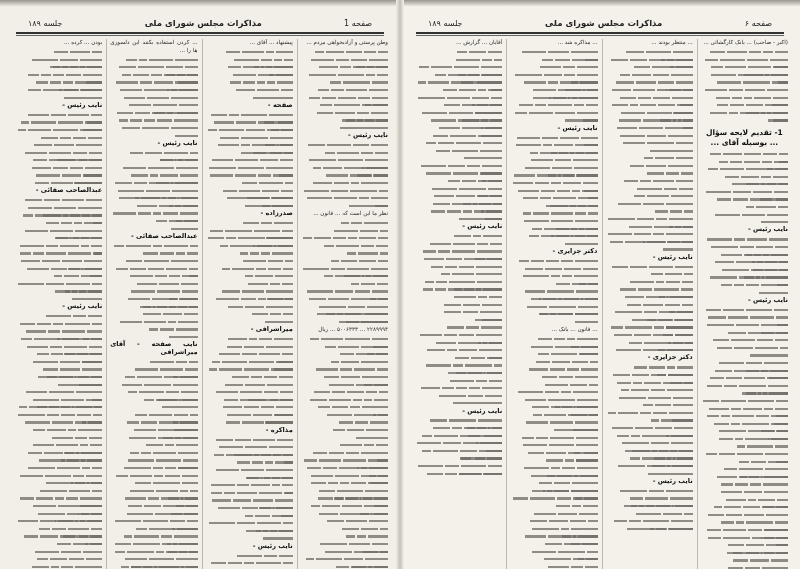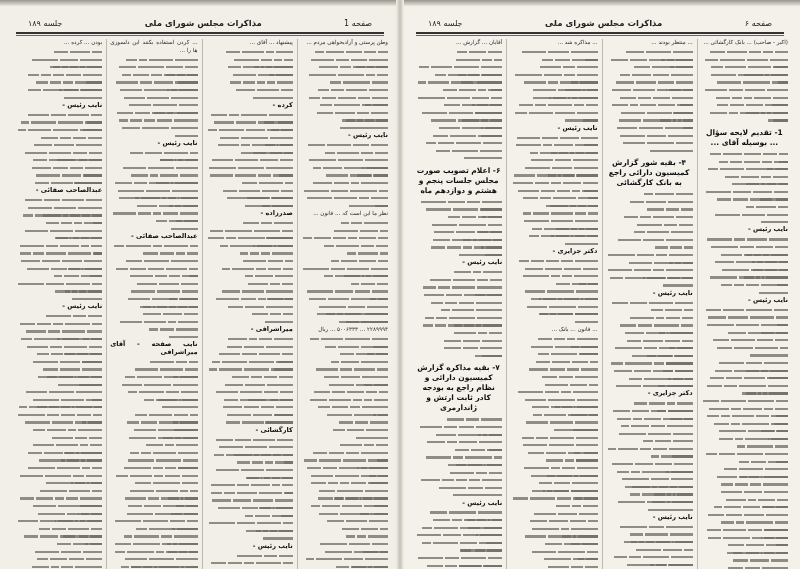--- a/index.html
+++ b/index.html
@@ -110,21 +110,21 @@
         </div>
         <div class="col">
           <div class="para">پیشنهاد ... آقای ...</div>
           <span class="line"><span class="bar" style="width:17px;margin-left:2px"></span><span class="bar" style="width:8px;margin-left:2px"></span><span class="bar" style="width:22px;margin-left:2px"></span><span class="bar" style="width:14px;margin-left:2px"></span></span>
           <span class="line"><span class="bar" style="width:9px;margin-left:2px"></span><span class="bar" style="width:8px;margin-left:2px"></span><span class="bar" style="width:11px;margin-left:2px"></span><span class="bar" style="width:25px;margin-left:2px"></span><span class="bar" style="width:27px;margin-left:2px"></span><span class="bar" style="width:10px;margin-left:2px"></span></span>
           <span class="line"><span class="bar" style="width:19px;margin-left:2px"></span><span class="bar" style="width:11px;margin-left:2px"></span><span class="bar" style="width:16px;margin-left:2px"></span><span class="bar" style="width:13px;margin-left:2px"></span><span class="bar" style="width:24px;margin-left:2px"></span></span>
           <span class="line"><span class="bar" style="width:17px;margin-left:2px"></span><span class="bar" style="width:16px;margin-left:2px"></span><span class="bar" style="width:23px;margin-left:2px"></span></span>
           <span class="line"><span class="bar" style="width:16px;margin-left:2px"></span><span class="bar" style="width:8px;margin-left:2px"></span><span class="bar" style="width:8px;margin-left:2px"></span><span class="bar" style="width:12px;margin-left:2px"></span><span class="bar" style="width:11px;margin-left:2px"></span></span>
           <span class="line"><span class="bar" style="width:12px;margin-left:2px"></span><span class="bar" style="width:22px;margin-left:2px"></span><span class="bar" style="width:19px;margin-left:2px"></span></span>
           <span class="line"><span class="bar" style="width:40px"></span></span>
-          <div class="para"><span class="speaker">کرده -</span></div>
+          <div class="para"><span class="speaker">صفحه -</span></div>
           <span class="line"><span class="bar" style="width:24px;margin-left:2px"></span><span class="bar" style="width:26px;margin-left:2px"></span><span class="bar" style="width:10px;margin-left:2px"></span><span class="bar" style="width:16px;margin-left:2px"></span><span class="bar" style="width:15px;margin-left:2px"></span><span class="bar" style="width:12px;margin-left:2px"></span></span>
           <span class="line"><span class="bar" style="width:17px;margin-left:2px"></span><span class="bar" style="width:16px;margin-left:2px"></span><span class="bar" style="width:20px;margin-left:2px"></span><span class="bar" style="width:20px;margin-left:2px"></span><span class="bar" style="width:12px;margin-left:2px"></span><span class="bar" style="width:8px;margin-left:2px"></span></span>
           <span class="line"><span class="bar" style="width:26px;margin-left:2px"></span><span class="bar" style="width:19px;margin-left:2px"></span><span class="bar" style="width:25px;margin-left:2px"></span><span class="bar" style="width:9px;margin-left:2px"></span></span>
           <span class="line"><span class="bar" style="width:23px;margin-left:2px"></span><span class="bar" style="width:27px;margin-left:2px"></span><span class="bar" style="width:19px;margin-left:2px"></span><span class="bar" style="width:16px;margin-left:2px"></span><span class="bar" style="width:10px;margin-left:2px"></span></span>
           <span class="line"><span class="bar" style="width:13px;margin-left:2px"></span><span class="bar" style="width:26px;margin-left:2px"></span><span class="bar" style="width:9px;margin-left:2px"></span><span class="bar" style="width:21px;margin-left:2px"></span><span class="bar" style="width:23px;margin-left:2px"></span><span class="bar" style="width:15px;margin-left:2px"></span></span>
           <span class="line"><span class="bar" style="width:9px;margin-left:2px"></span><span class="bar" style="width:14px;margin-left:2px"></span><span class="bar" style="width:25px;margin-left:2px"></span></span>
           <span class="line"><span class="bar" style="width:13px;margin-left:2px"></span><span class="bar" style="width:18px;margin-left:2px"></span><span class="bar" style="width:23px;margin-left:2px"></span><span class="bar" style="width:21px;margin-left:2px"></span></span>
           <span class="line"><span class="bar" style="width:27px;margin-left:2px"></span><span class="bar" style="width:26px;margin-left:2px"></span><span class="bar" style="width:27px;margin-left:2px"></span><span class="bar" style="width:14px;margin-left:2px"></span></span>
           <span class="line"><span class="bar" style="width:20px;margin-left:2px"></span><span class="bar" style="width:13px;margin-left:2px"></span><span class="bar" style="width:21px;margin-left:2px"></span><span class="bar" style="width:23px;margin-left:2px"></span></span>
           <span class="line"><span class="bar" style="width:8px;margin-left:2px"></span><span class="bar" style="width:24px;margin-left:2px"></span><span class="bar" style="width:15px;margin-left:2px"></span></span>
@@ -152,21 +152,21 @@
           <span class="line"><span class="bar" style="width:11px;margin-left:2px"></span><span class="bar" style="width:21px;margin-left:2px"></span><span class="bar" style="width:15px;margin-left:2px"></span><span class="bar" style="width:21px;margin-left:2px"></span><span class="bar" style="width:15px;margin-left:2px"></span></span>
           <span class="line"><span class="bar" style="width:17px;margin-left:2px"></span><span class="bar" style="width:25px;margin-left:2px"></span><span class="bar" style="width:25px;margin-left:2px"></span><span class="bar" style="width:8px;margin-left:2px"></span><span class="bar" style="width:19px;margin-left:2px"></span></span>
           <span class="line"><span class="bar" style="width:22px;margin-left:2px"></span><span class="bar" style="width:25px;margin-left:2px"></span><span class="bar" style="width:23px;margin-left:2px"></span><span class="bar" style="width:8px;margin-left:2px"></span></span>
           <span class="line"><span class="bar" style="width:14px;margin-left:2px"></span><span class="bar" style="width:13px;margin-left:2px"></span><span class="bar" style="width:11px;margin-left:2px"></span><span class="bar" style="width:17px;margin-left:2px"></span></span>
           <span class="line"><span class="bar" style="width:26px;margin-left:2px"></span><span class="bar" style="width:20px;margin-left:2px"></span><span class="bar" style="width:18px;margin-left:2px"></span></span>
           <span class="line"><span class="bar" style="width:13px;margin-left:2px"></span><span class="bar" style="width:14px;margin-left:2px"></span><span class="bar" style="width:22px;margin-left:2px"></span><span class="bar" style="width:22px;margin-left:2px"></span><span class="bar" style="width:23px;margin-left:2px"></span><span class="bar" style="width:20px;margin-left:2px"></span></span>
           <span class="line"><span class="bar" style="width:13px;margin-left:2px"></span><span class="bar" style="width:10px;margin-left:2px"></span><span class="bar" style="width:26px;margin-left:2px"></span><span class="bar" style="width:14px;margin-left:2px"></span></span>
           <span class="line"><span class="bar" style="width:17px;margin-left:2px"></span><span class="bar" style="width:13px;margin-left:2px"></span><span class="bar" style="width:15px;margin-left:2px"></span><span class="bar" style="width:19px;margin-left:2px"></span><span class="bar" style="width:18px;margin-left:2px"></span></span>
           <span class="line"><span class="bar" style="width:19px;margin-left:2px"></span><span class="bar" style="width:19px;margin-left:2px"></span><span class="bar" style="width:24px;margin-left:2px"></span><span class="bar" style="width:27px;margin-left:2px"></span><span class="bar" style="width:22px;margin-left:2px"></span><span class="bar" style="width:14px;margin-left:2px"></span></span>
           <span class="line"><span class="bar" style="width:28px"></span></span>
-          <div class="para"><span class="speaker">کارگشائی -</span></div>
+          <div class="para"><span class="speaker">مذاکره -</span></div>
           <span class="line"><span class="bar" style="width:16px;margin-left:2px"></span><span class="bar" style="width:22px;margin-left:2px"></span><span class="bar" style="width:16px;margin-left:2px"></span><span class="bar" style="width:17px;margin-left:2px"></span></span>
           <span class="line"><span class="bar" style="width:24px;margin-left:2px"></span><span class="bar" style="width:22px;margin-left:2px"></span><span class="bar" style="width:24px;margin-left:2px"></span><span class="bar" style="width:10px;margin-left:2px"></span><span class="bar" style="width:20px;margin-left:2px"></span><span class="bar" style="width:25px;margin-left:2px"></span></span>
           <span class="line"><span class="bar" style="width:20px;margin-left:2px"></span><span class="bar" style="width:17px;margin-left:2px"></span><span class="bar" style="width:26px;margin-left:2px"></span><span class="bar" style="width:10px;margin-left:2px"></span><span class="bar" style="width:9px;margin-left:2px"></span></span>
           <span class="line"><span class="bar" style="width:18px;margin-left:2px"></span><span class="bar" style="width:8px;margin-left:2px"></span><span class="bar" style="width:11px;margin-left:2px"></span><span class="bar" style="width:13px;margin-left:2px"></span></span>
           <span class="line"><span class="bar" style="width:27px;margin-left:2px"></span><span class="bar" style="width:23px;margin-left:2px"></span><span class="bar" style="width:23px;margin-left:2px"></span><span class="bar" style="width:11px;margin-left:2px"></span><span class="bar" style="width:16px;margin-left:2px"></span><span class="bar" style="width:15px;margin-left:2px"></span></span>
           <span class="line"><span class="bar" style="width:21px;margin-left:2px"></span><span class="bar" style="width:9px;margin-left:2px"></span><span class="bar" style="width:13px;margin-left:2px"></span></span>
           <span class="line"><span class="bar" style="width:11px;margin-left:2px"></span><span class="bar" style="width:8px;margin-left:2px"></span><span class="bar" style="width:19px;margin-left:2px"></span><span class="bar" style="width:12px;margin-left:2px"></span><span class="bar" style="width:24px;margin-left:2px"></span><span class="bar" style="width:8px;margin-left:2px"></span></span>
           <span class="line"><span class="bar" style="width:9px;margin-left:2px"></span><span class="bar" style="width:23px;margin-left:2px"></span><span class="bar" style="width:20px;margin-left:2px"></span><span class="bar" style="width:11px;margin-left:2px"></span><span class="bar" style="width:11px;margin-left:2px"></span></span>
           <span class="line"><span class="bar" style="width:18px;margin-left:2px"></span><span class="bar" style="width:20px;margin-left:2px"></span><span class="bar" style="width:18px;margin-left:2px"></span><span class="bar" style="width:19px;margin-left:2px"></span><span class="bar" style="width:20px;margin-left:2px"></span><span class="bar" style="width:12px;margin-left:2px"></span></span>
           <span class="line"><span class="bar" style="width:17px;margin-left:2px"></span><span class="bar" style="width:14px;margin-left:2px"></span><span class="bar" style="width:16px;margin-left:2px"></span><span class="bar" style="width:22px;margin-left:2px"></span><span class="bar" style="width:12px;margin-left:2px"></span></span>
@@ -409,21 +409,20 @@
           <span class="line"><span class="bar" style="width:17px;margin-left:2px"></span><span class="bar" style="width:16px;margin-left:2px"></span><span class="bar" style="width:20px;margin-left:2px"></span><span class="bar" style="width:18px;margin-left:2px"></span><span class="bar" style="width:27px;margin-left:2px"></span></span>
           <span class="line"><span class="bar" style="width:10px;margin-left:2px"></span><span class="bar" style="width:12px;margin-left:2px"></span><span class="bar" style="width:10px;margin-left:2px"></span><span class="bar" style="width:22px;margin-left:2px"></span><span class="bar" style="width:19px;margin-left:2px"></span></span>
           <span class="line"><span class="bar" style="width:21px;margin-left:2px"></span><span class="bar" style="width:17px;margin-left:2px"></span><span class="bar" style="width:13px;margin-left:2px"></span><span class="bar" style="width:16px;margin-left:2px"></span><span class="bar" style="width:13px;margin-left:2px"></span></span>
           <span class="line"><span class="bar" style="width:16px;margin-left:2px"></span><span class="bar" style="width:17px;margin-left:2px"></span><span class="bar" style="width:16px;margin-left:2px"></span><span class="bar" style="width:8px;margin-left:2px"></span><span class="bar" style="width:16px;margin-left:2px"></span><span class="bar" style="width:20px;margin-left:2px"></span></span>
           <span class="line"><span class="bar" style="width:19px;margin-left:2px"></span><span class="bar" style="width:25px;margin-left:2px"></span><span class="bar" style="width:24px;margin-left:2px"></span><span class="bar" style="width:15px;margin-left:2px"></span><span class="bar" style="width:18px;margin-left:2px"></span></span>
           <span class="line"><span class="bar" style="width:10px;margin-left:2px"></span><span class="bar" style="width:8px;margin-left:2px"></span><span class="bar" style="width:11px;margin-left:2px"></span><span class="bar" style="width:15px;margin-left:2px"></span><span class="bar" style="width:22px;margin-left:2px"></span><span class="bar" style="width:12px;margin-left:2px"></span></span>
           <span class="line"><span class="bar" style="width:10px;margin-left:2px"></span><span class="bar" style="width:16px;margin-left:2px"></span><span class="bar" style="width:24px;margin-left:2px"></span><span class="bar" style="width:20px;margin-left:2px"></span></span>
           <span class="line"><span class="bar" style="width:25px;margin-left:2px"></span><span class="bar" style="width:19px;margin-left:2px"></span><span class="bar" style="width:25px;margin-left:2px"></span></span>
           <span class="line"><span class="bar" style="width:17px;margin-left:2px"></span><span class="bar" style="width:27px;margin-left:2px"></span><span class="bar" style="width:22px;margin-left:2px"></span></span>
           <span class="line"><span class="bar" style="width:43px"></span></span>
-          <div class="h">۴- بقیه شور گزارش کمیسیون دارائی راجع به بانک کارگشائی</div>
           <span class="line"><span class="bar" style="width:17px;margin-left:2px"></span><span class="bar" style="width:19px;margin-left:2px"></span><span class="bar" style="width:9px;margin-left:2px"></span></span>
           <span class="line"><span class="bar" style="width:25px;margin-left:2px"></span><span class="bar" style="width:20px;margin-left:2px"></span><span class="bar" style="width:14px;margin-left:2px"></span></span>
           <span class="line"><span class="bar" style="width:12px;margin-left:2px"></span><span class="bar" style="width:13px;margin-left:2px"></span><span class="bar" style="width:17px;margin-left:2px"></span></span>
           <span class="line"><span class="bar" style="width:17px;margin-left:2px"></span><span class="bar" style="width:21px;margin-left:2px"></span><span class="bar" style="width:11px;margin-left:2px"></span><span class="bar" style="width:14px;margin-left:2px"></span></span>
           <span class="line"><span class="bar" style="width:14px;margin-left:2px"></span><span class="bar" style="width:13px;margin-left:2px"></span><span class="bar" style="width:25px;margin-left:2px"></span></span>
           <span class="line"><span class="bar" style="width:22px;margin-left:2px"></span><span class="bar" style="width:22px;margin-left:2px"></span><span class="bar" style="width:11px;margin-left:2px"></span></span>
           <span class="line"><span class="bar" style="width:27px;margin-left:2px"></span><span class="bar" style="width:21px;margin-left:2px"></span><span class="bar" style="width:23px;margin-left:2px"></span></span>
           <span class="line"><span class="bar" style="width:9px;margin-left:2px"></span><span class="bar" style="width:12px;margin-left:2px"></span><span class="bar" style="width:13px;margin-left:2px"></span></span>
           <span class="line"><span class="bar" style="width:24px;margin-left:2px"></span><span class="bar" style="width:11px;margin-left:2px"></span><span class="bar" style="width:17px;margin-left:2px"></span><span class="bar" style="width:27px;margin-left:2px"></span><span class="bar" style="width:10px;margin-left:2px"></span><span class="bar" style="width:12px;margin-left:2px"></span></span>
           <span class="line"><span class="bar" style="width:18px;margin-left:2px"></span><span class="bar" style="width:19px;margin-left:2px"></span><span class="bar" style="width:23px;margin-left:2px"></span></span>
@@ -548,21 +547,20 @@
           <span class="line"><span class="bar" style="width:14px;margin-left:2px"></span><span class="bar" style="width:8px;margin-left:2px"></span><span class="bar" style="width:17px;margin-left:2px"></span><span class="bar" style="width:14px;margin-left:2px"></span></span>
           <span class="line"><span class="bar" style="width:11px;margin-left:2px"></span><span class="bar" style="width:17px;margin-left:2px"></span><span class="bar" style="width:23px;margin-left:2px"></span><span class="bar" style="width:27px;margin-left:2px"></span><span class="bar" style="width:12px;margin-left:2px"></span><span class="bar" style="width:16px;margin-left:2px"></span></span>
           <span class="line"><span class="bar" style="width:25px;margin-left:2px"></span><span class="bar" style="width:13px;margin-left:2px"></span><span class="bar" style="width:16px;margin-left:2px"></span><span class="bar" style="width:27px;margin-left:2px"></span></span>
           <span class="line"><span class="bar" style="width:27px;margin-left:2px"></span><span class="bar" style="width:24px;margin-left:2px"></span><span class="bar" style="width:25px;margin-left:2px"></span><span class="bar" style="width:12px;margin-left:2px"></span><span class="bar" style="width:26px;margin-left:2px"></span></span>
           <span class="line"><span class="bar" style="width:21px;margin-left:2px"></span><span class="bar" style="width:21px;margin-left:2px"></span><span class="bar" style="width:25px;margin-left:2px"></span><span class="bar" style="width:21px;margin-left:2px"></span></span>
           <span class="line"><span class="bar" style="width:17px;margin-left:2px"></span><span class="bar" style="width:21px;margin-left:2px"></span><span class="bar" style="width:21px;margin-left:2px"></span><span class="bar" style="width:21px;margin-left:2px"></span></span>
           <span class="line"><span class="bar" style="width:24px;margin-left:2px"></span><span class="bar" style="width:26px;margin-left:2px"></span><span class="bar" style="width:15px;margin-left:2px"></span></span>
           <span class="line"><span class="bar" style="width:19px;margin-left:2px"></span><span class="bar" style="width:25px;margin-left:2px"></span><span class="bar" style="width:16px;margin-left:2px"></span><span class="bar" style="width:10px;margin-left:2px"></span></span>
           <span class="line"><span class="bar" style="width:22px;margin-left:2px"></span><span class="bar" style="width:26px;margin-left:2px"></span><span class="bar" style="width:14px;margin-left:2px"></span></span>
           <span class="line"><span class="bar" style="width:38px"></span></span>
-          <div class="h">۶- اعلام تصویب صورت مجلس جلسات پنجم و هشتم و دوازدهم ماه</div>
           <span class="line"><span class="bar" style="width:20px;margin-left:2px"></span><span class="bar" style="width:13px;margin-left:2px"></span><span class="bar" style="width:17px;margin-left:2px"></span><span class="bar" style="width:25px;margin-left:2px"></span><span class="bar" style="width:21px;margin-left:2px"></span></span>
           <span class="line"><span class="bar" style="width:22px;margin-left:2px"></span><span class="bar" style="width:25px;margin-left:2px"></span><span class="bar" style="width:25px;margin-left:2px"></span><span class="bar" style="width:20px;margin-left:2px"></span></span>
           <span class="line"><span class="bar" style="width:14px;margin-left:2px"></span><span class="bar" style="width:8px;margin-left:2px"></span><span class="bar" style="width:14px;margin-left:2px"></span><span class="bar" style="width:12px;margin-left:2px"></span></span>
           <span class="line"><span class="bar" style="width:14px;margin-left:2px"></span><span class="bar" style="width:27px;margin-left:2px"></span><span class="bar" style="width:25px;margin-left:2px"></span><span class="bar" style="width:24px;margin-left:2px"></span></span>
           <span class="line"><span class="bar" style="width:12px;margin-left:2px"></span><span class="bar" style="width:11px;margin-left:2px"></span><span class="bar" style="width:19px;margin-left:2px"></span><span class="bar" style="width:20px;margin-left:2px"></span><span class="bar" style="width:23px;margin-left:2px"></span><span class="bar" style="width:14px;margin-left:2px"></span></span>
           <span class="line"><span class="bar" style="width:9px;margin-left:2px"></span><span class="bar" style="width:18px;margin-left:2px"></span><span class="bar" style="width:19px;margin-left:2px"></span><span class="bar" style="width:17px;margin-left:2px"></span><span class="bar" style="width:21px;margin-left:2px"></span></span>
           <span class="line"><span class="bar" style="width:16px;margin-left:2px"></span><span class="bar" style="width:10px;margin-left:2px"></span><span class="bar" style="width:9px;margin-left:2px"></span><span class="bar" style="width:14px;margin-left:2px"></span><span class="bar" style="width:14px;margin-left:2px"></span><span class="bar" style="width:17px;margin-left:2px"></span></span>
           <span class="line"><span class="bar" style="width:43px"></span></span>
           <div class="para"><span class="speaker">نایب رئیس -</span></div>
           <span class="line"><span class="bar" style="width:19px;margin-left:2px"></span><span class="bar" style="width:8px;margin-left:2px"></span><span class="bar" style="width:17px;margin-left:2px"></span></span>
@@ -570,21 +568,20 @@
           <span class="line"><span class="bar" style="width:25px;margin-left:2px"></span><span class="bar" style="width:23px;margin-left:2px"></span><span class="bar" style="width:12px;margin-left:2px"></span><span class="bar" style="width:13px;margin-left:2px"></span><span class="bar" style="width:27px;margin-left:2px"></span></span>
           <span class="line"><span class="bar" style="width:15px;margin-left:2px"></span><span class="bar" style="width:21px;margin-left:2px"></span><span class="bar" style="width:16px;margin-left:2px"></span><span class="bar" style="width:20px;margin-left:2px"></span></span>
           <span class="line"><span class="bar" style="width:26px;margin-left:2px"></span><span class="bar" style="width:15px;margin-left:2px"></span><span class="bar" style="width:12px;margin-left:2px"></span><span class="bar" style="width:12px;margin-left:2px"></span></span>
           <span class="line"><span class="bar" style="width:26px;margin-left:2px"></span><span class="bar" style="width:22px;margin-left:2px"></span><span class="bar" style="width:9px;margin-left:2px"></span></span>
           <span class="line"><span class="bar" style="width:25px;margin-left:2px"></span><span class="bar" style="width:26px;margin-left:2px"></span><span class="bar" style="width:11px;margin-left:2px"></span><span class="bar" style="width:9px;margin-left:2px"></span><span class="bar" style="width:26px;margin-left:2px"></span><span class="bar" style="width:20px;margin-left:2px"></span></span>
           <span class="line"><span class="bar" style="width:19px;margin-left:2px"></span><span class="bar" style="width:17px;margin-left:2px"></span><span class="bar" style="width:14px;margin-left:2px"></span><span class="bar" style="width:11px;margin-left:2px"></span><span class="bar" style="width:10px;margin-left:2px"></span></span>
           <span class="line"><span class="bar" style="width:13px;margin-left:2px"></span><span class="bar" style="width:9px;margin-left:2px"></span><span class="bar" style="width:22px;margin-left:2px"></span></span>
           <span class="line"><span class="bar" style="width:20px;margin-left:2px"></span><span class="bar" style="width:17px;margin-left:2px"></span><span class="bar" style="width:17px;margin-left:2px"></span></span>
           <span class="line"><span class="bar" style="width:22px;margin-left:2px"></span><span class="bar" style="width:15px;margin-left:2px"></span><span class="bar" style="width:17px;margin-left:2px"></span><span class="bar" style="width:27px;margin-left:2px"></span></span>
           <span class="line"><span class="bar" style="width:20px"></span></span>
-          <div class="h">۷- بقیه مذاکره گزارش کمیسیون دارائی و نظام راجع به بودجه کادر ثابت ارتش و ژاندارمری</div>
           <span class="line"><span class="bar" style="width:21px;margin-left:2px"></span><span class="bar" style="width:13px;margin-left:2px"></span><span class="bar" style="width:17px;margin-left:2px"></span></span>
           <span class="line"><span class="bar" style="width:26px;margin-left:2px"></span><span class="bar" style="width:15px;margin-left:2px"></span><span class="bar" style="width:13px;margin-left:2px"></span><span class="bar" style="width:22px;margin-left:2px"></span><span class="bar" style="width:13px;margin-left:2px"></span><span class="bar" style="width:9px;margin-left:2px"></span></span>
           <span class="line"><span class="bar" style="width:19px;margin-left:2px"></span><span class="bar" style="width:23px;margin-left:2px"></span><span class="bar" style="width:20px;margin-left:2px"></span></span>
           <span class="line"><span class="bar" style="width:23px;margin-left:2px"></span><span class="bar" style="width:18px;margin-left:2px"></span><span class="bar" style="width:10px;margin-left:2px"></span><span class="bar" style="width:18px;margin-left:2px"></span><span class="bar" style="width:13px;margin-left:2px"></span></span>
           <span class="line"><span class="bar" style="width:15px;margin-left:2px"></span><span class="bar" style="width:14px;margin-left:2px"></span><span class="bar" style="width:14px;margin-left:2px"></span></span>
           <span class="line"><span class="bar" style="width:8px;margin-left:2px"></span><span class="bar" style="width:27px;margin-left:2px"></span><span class="bar" style="width:10px;margin-left:2px"></span><span class="bar" style="width:25px;margin-left:2px"></span><span class="bar" style="width:18px;margin-left:2px"></span><span class="bar" style="width:26px;margin-left:2px"></span></span>
           <span class="line"><span class="bar" style="width:15px;margin-left:2px"></span><span class="bar" style="width:17px;margin-left:2px"></span><span class="bar" style="width:18px;margin-left:2px"></span></span>
           <span class="line"><span class="bar" style="width:13px;margin-left:2px"></span><span class="bar" style="width:11px;margin-left:2px"></span><span class="bar" style="width:24px;margin-left:2px"></span></span>
           <span class="line"><span class="bar" style="width:20px;margin-left:2px"></span><span class="bar" style="width:11px;margin-left:2px"></span><span class="bar" style="width:11px;margin-left:2px"></span><span class="bar" style="width:12px;margin-left:2px"></span><span class="bar" style="width:19px;margin-left:2px"></span></span>
           <span class="line"><span class="bar" style="width:17px;margin-left:2px"></span><span class="bar" style="width:15px;margin-left:2px"></span><span class="bar" style="width:27px;margin-left:2px"></span></span>

